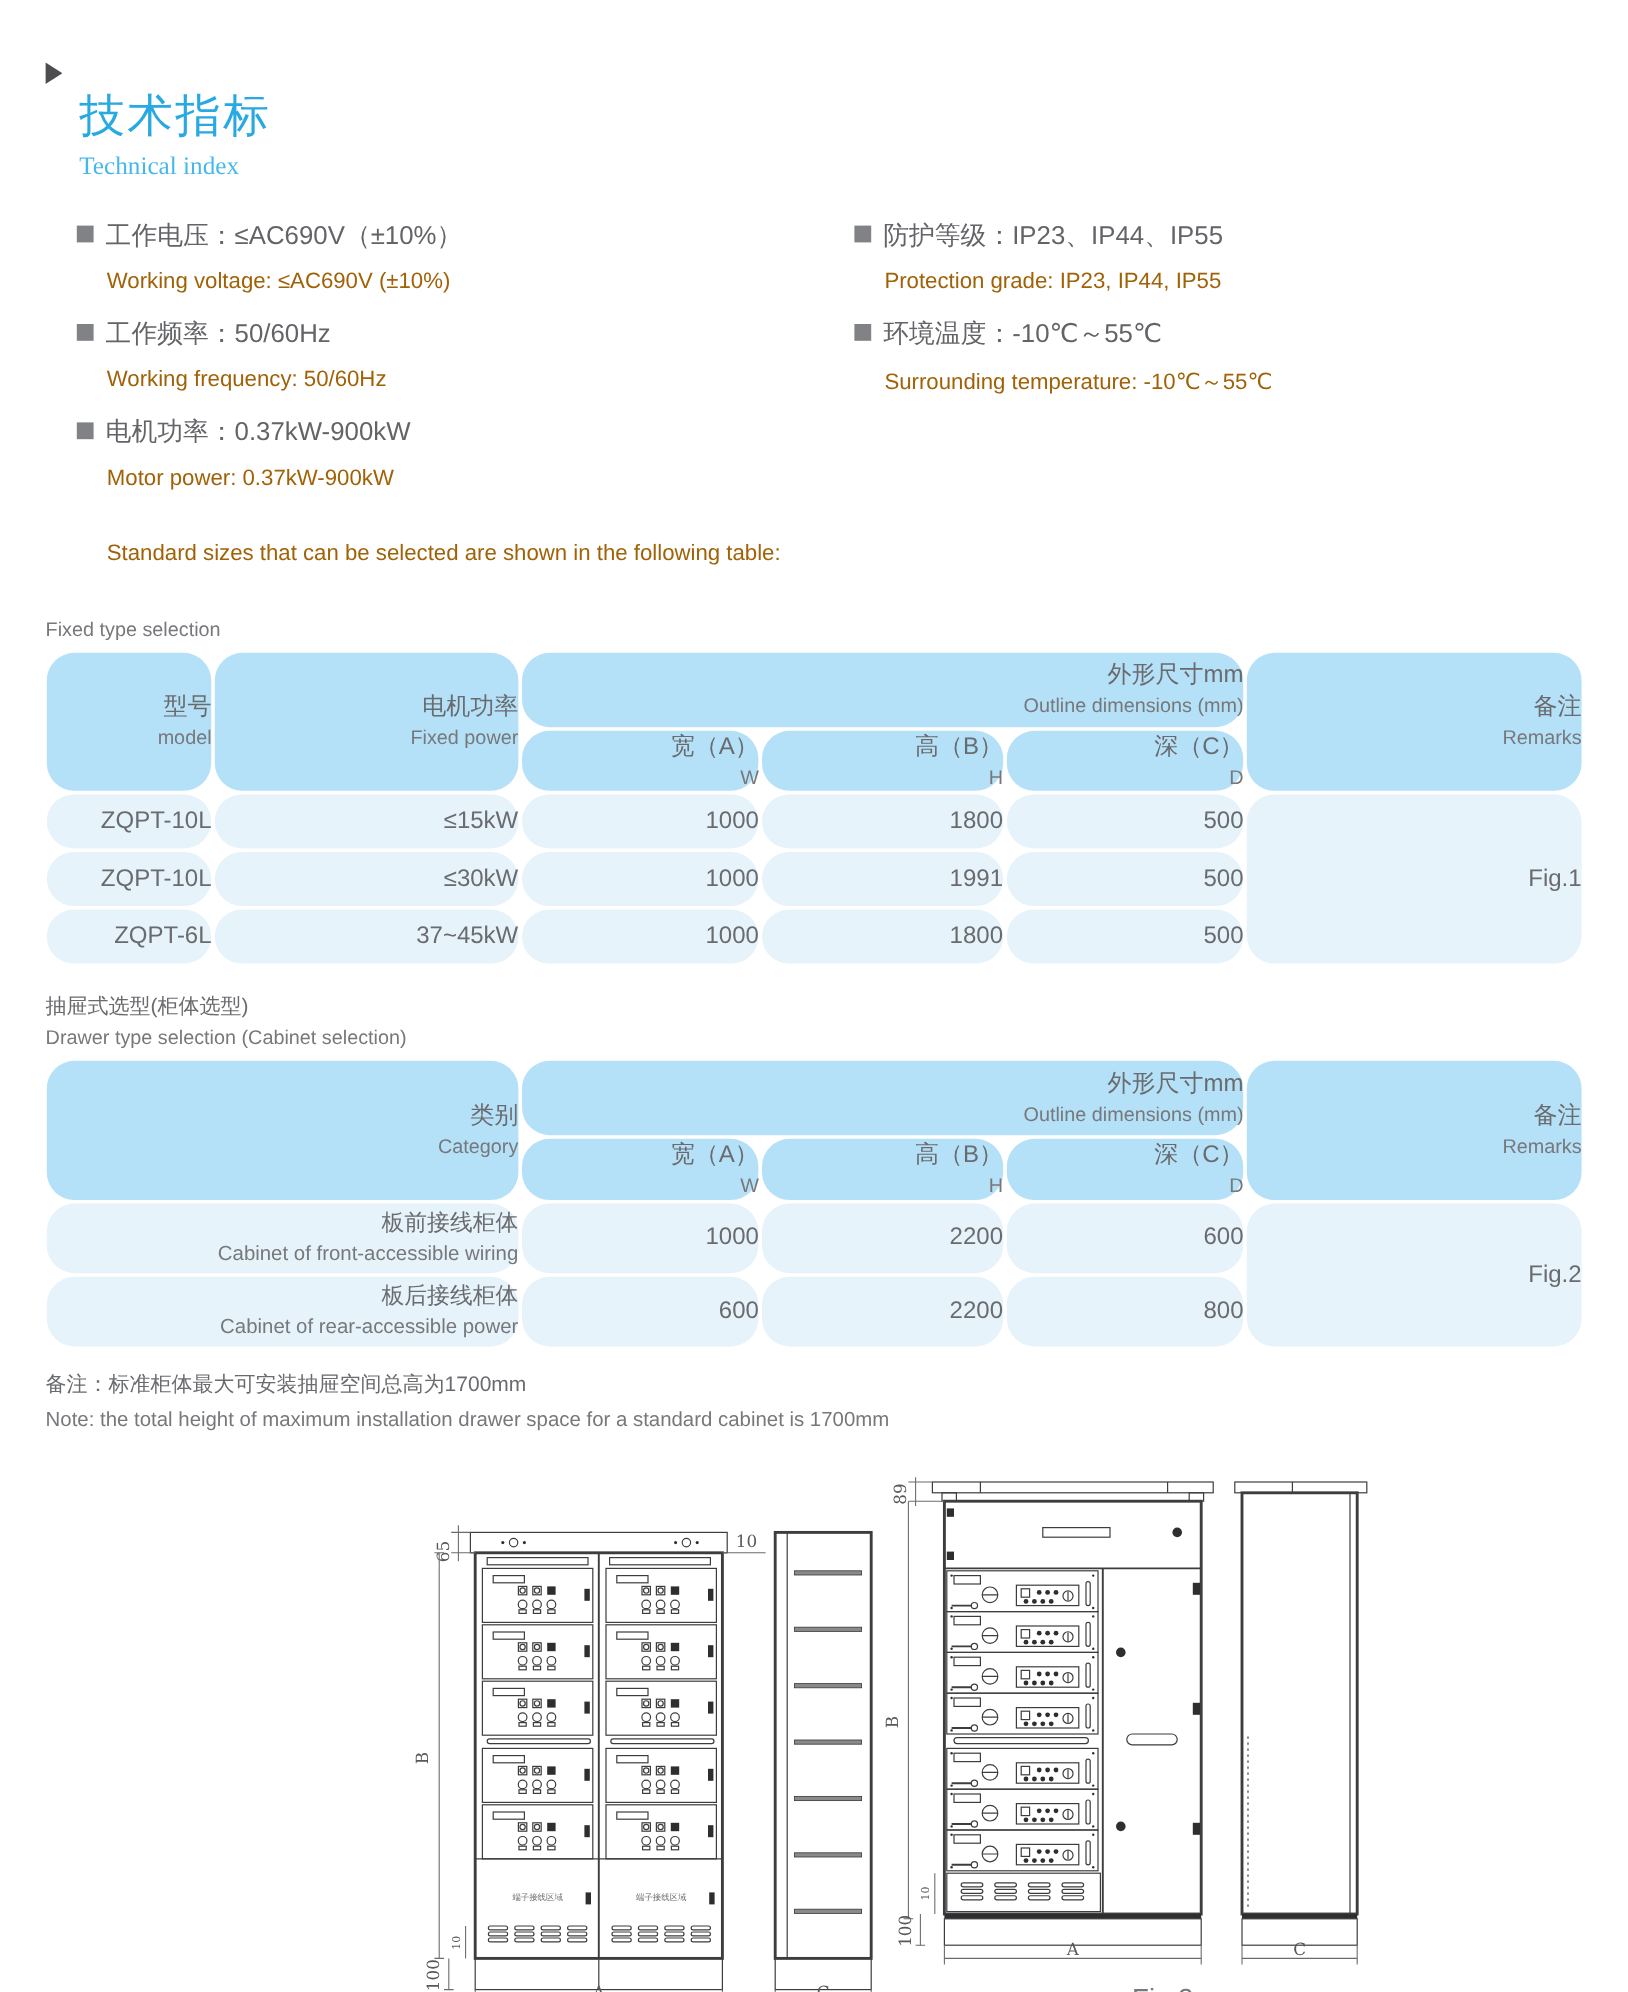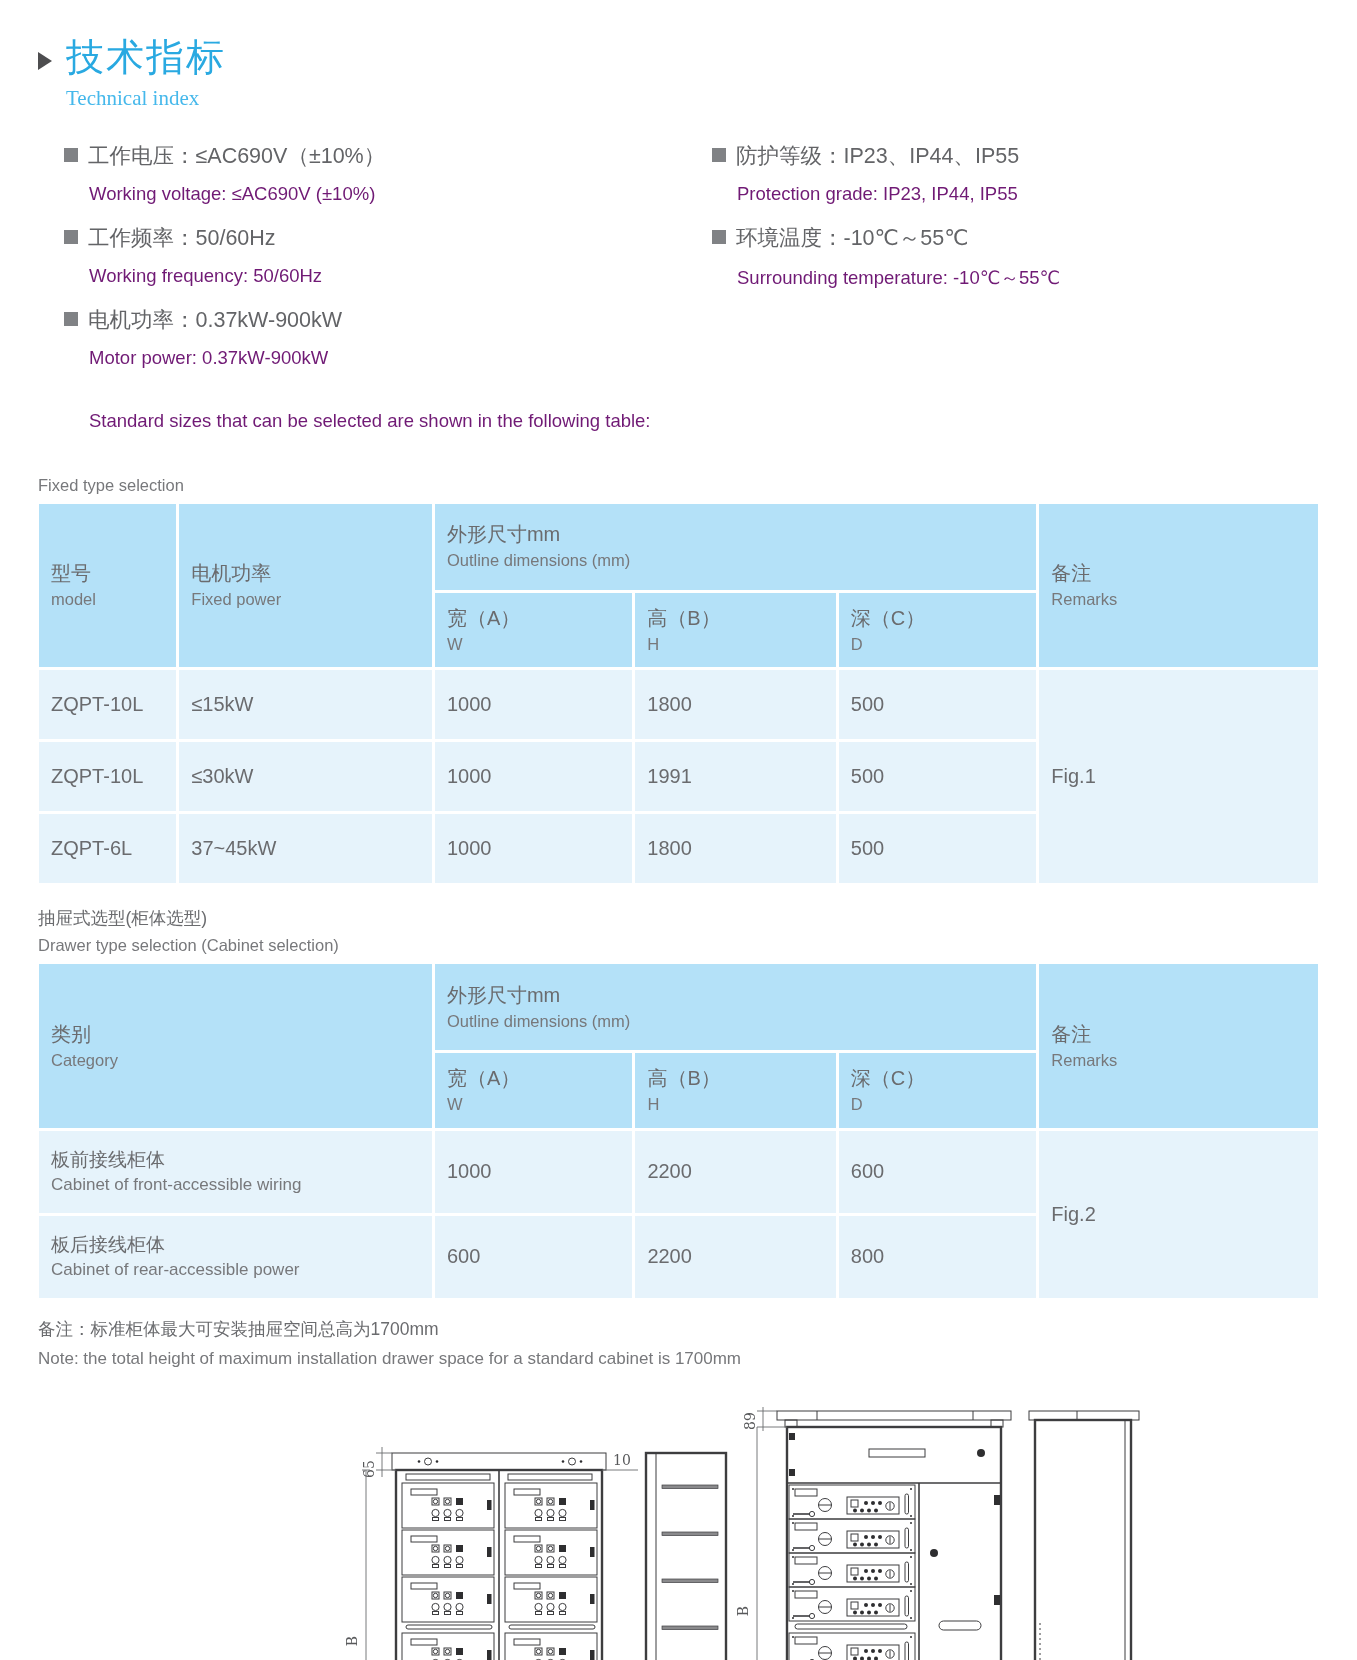--- a/index.html
+++ b/index.html
@@ -6,39 +6,39 @@
   body{
     width:1357px;height:1660px;background:#ffffff;position:relative;overflow:hidden;
     font-family:"Liberation Sans","DejaVu Sans",sans-serif;color:#6a6b6e;
   }
   .content{padding:36px 34px 0 36px;}
 
   
   .page-head{display:flex;align-items:flex-start;}
   .tri{width:0;height:0;border-left:14px solid #4d4d4f;border-top:9px solid transparent;
        border-bottom:9px solid transparent;margin:16px 14px 0 2px;}
-  .title-cn{font-size:38px;color:#29a9e1;letter-spacing:2px;line-height:1.15;font-weight:400;}
+  .title-cn{font-size:38px;color:#29a9e1;letter-spacing:2px;line-height:1.15;font-weight:400;margin-top:40px;}
   .title-en{font-size:21px;color:#45b8eb;margin:6px 0 0 0;font-weight:400;font-family:Liberation Serif, serif;}
 
   
   .specs{display:grid;grid-template-columns:648px 1fr;margin:30px 0 0 28px;}
   .spec{margin-bottom:6px;}
   .spec-cn{font-size:21.5px;color:#636467;display:flex;align-items:center;}
   .sq{width:14px;height:14px;background:#808285;display:inline-block;margin-right:10px;flex:0 0 auto;}
-  .spec-en{font-size:18.5px;color:#701a75;margin:13px 0 18px 25px;}
+  .spec-en{font-size:18.5px;color:#a16207;margin:13px 0 18px 25px;}
   .intro{grid-column:1 / -1;margin-top:10px;}
 
   
   .section{margin:20px 0 6px 2px;}
   .section .cnl{font-size:17.5px;color:#6a6b6e;}
   .section .enl{font-size:16.5px;color:#77787b;margin-top:6px;}
 
   
   table.spec-table{border-collapse:separate;border-spacing:3px;width:1285px;table-layout:fixed;margin-top:6px;}
-  table.spec-table td{background:#e6f3fb;text-align:left;vertical-align:middle;padding:12px;color:#6a6b6e;}
+  table.spec-table td{background:#e6f3fb;text-align:right;vertical-align:middle;padding:0;color:#6a6b6e;border-radius:23px;}
   table.spec-table td.th{background:#b4e1f8;}
   td .cn{font-size:20px;line-height:1.35;}
   td .en{font-size:16.5px;color:#77787b;line-height:1.3;margin-top:2px;}
   tr.th-row1 td{height:62px;}
   tr.th-row2 td{height:36px;}
   tr.data td{height:45px;font-size:20px;}
   tr.data2 td{height:58px;font-size:20px;}
   td.remark{font-size:20px;}
   .cat .cn{font-size:19px;}
   .cat .en{font-size:17px;}

